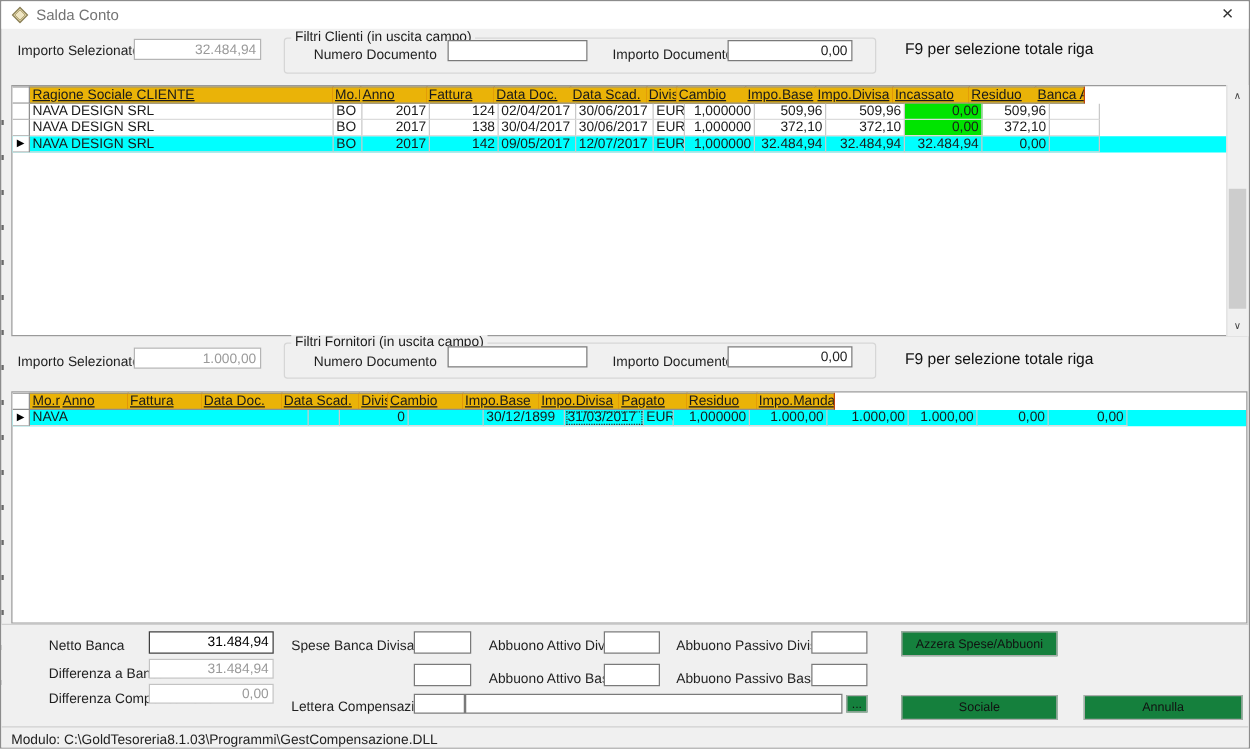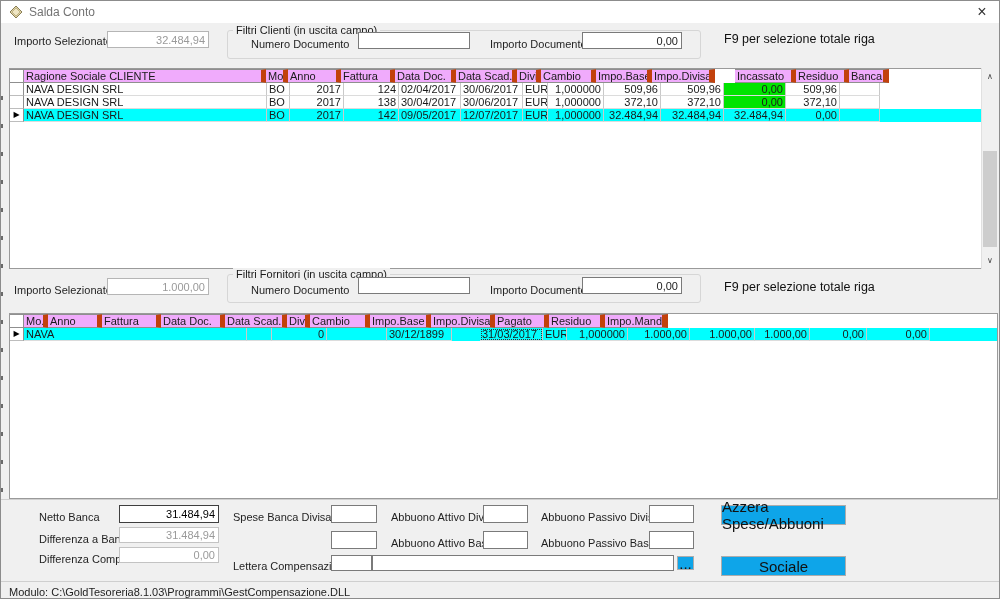--- a/index.html
+++ b/index.html
@@ -29,34 +29,34 @@
   
   .grid{position:absolute;background:#fff;border:1px solid #9a9a9a;box-sizing:border-box;overflow:hidden;}
   .grow{display:flex;height:13px;line-height:12px;}
   .ghead{height:14px;line-height:13px;}
   .gsel{width:14px;box-sizing:border-box;border-right:1px solid #8f8f8f;border-bottom:1px solid #bdbdbd;
     background:#fff;font-size:8px;text-align:center;color:#000;flex:none;}
   .ghead .gsel{border:1px solid #8f8f8f;border-left:none;}
   .gcell{box-sizing:border-box;border-right:1px solid #c9c9c9;padding:0 2px;flex:none;
     overflow:hidden;white-space:nowrap;font-size:11px;}
   .gdata .gcell{border-bottom:1px solid #dcdcdc;}
-  .ghcell{background:#f0abfc;border:1px solid #8f8f8f;border-left:none;margin-right:-1px;
-    border-right:6px solid #c2410c;}
-  .gfocus{outline:1px dotted #333;outline-offset:-2px;margin-left:28px;}
+  .ghcell{background:#eab308;border:1px solid #8f8f8f;border-left:none;margin-right:-1px;
+    border-right:1px solid #c2410c;text-decoration:underline;}
+  .gfocus{outline:1px dotted #333;outline-offset:-2px;}
   
   .vscroll{position:absolute;top:0;right:0;bottom:0;width:16px;background:#f0f0f0;
     border-left:1px solid #e0e0e0;}
   .varrow{position:absolute;left:0;width:16px;height:15px;display:flex;align-items:center;
     justify-content:center;font-size:8px;color:#444;cursor:pointer;}
   .vthumb{position:absolute;left:1px;width:14px;background:#cdcdcd;cursor:pointer;}
   
   .footer{position:absolute;left:0;top:498px;right:0;height:82px;background:#f0f0f0;
     border-top:1px solid #d0d0d0;}
-  .btn{position:absolute;background:#0ea5e9;border:1px solid #acacac;box-sizing:border-box;
-    display:flex;align-items:center;justify-content:center;font-size:15px;color:#111;cursor:pointer;}
+  .btn{position:absolute;background:#15803d;border:1px solid #acacac;box-sizing:border-box;
+    display:flex;align-items:center;justify-content:center;font-size:10px;color:#111;cursor:pointer;}
   .statusbar{position:absolute;left:0;top:580px;right:0;height:19px;background:#f0f0f0;
     border-top:1px solid #cfcfcf;}
   .status-text{position:absolute;left:8px;top:4px;font-size:11px;color:#222;white-space:nowrap;}
 </style>
 </head>
 <body>
 
 <div class="window">
 
   <div class="titlebar">
@@ -86,21 +86,21 @@
         <div class="gcell ghcell" style="width: 243px;">Ragione Sociale CLIENTE</div>
         <div class="gcell ghcell" style="width: 23px;">Mo.I.</div>
         <div class="gcell ghcell" style="width: 54px;">Anno</div>
         <div class="gcell ghcell" style="width: 55px;">Fattura</div>
         <div class="gcell ghcell" style="width: 62px;">Data Doc.</div>
         <div class="gcell ghcell" style="width: 62px;">Data Scad.</div>
         <div class="gcell ghcell" style="width: 25px;">Divisa</div>
         <div class="gcell ghcell" style="width: 56px;">Cambio</div>
         <div class="gcell ghcell" style="width: 57px;">Impo.Base</div>
         <div class="gcell ghcell" style="width: 63px;">Impo.Divisa</div>
-        <div class="gcell ghcell" style="width: 62px; margin-left: 21px;">Incassato</div>
+        <div class="gcell ghcell" style="width: 62px;">Incassato</div>
         <div class="gcell ghcell" style="width: 54px;">Residuo</div>
         <div class="gcell ghcell" style="width: 40px;">Banca Ant.</div>
       </div>
       <div class="grow gdata">
         <div class="gsel"></div>
         <div class="gcell" style="width: 243px; text-align: left;">NAVA DESIGN SRL</div>
         <div class="gcell" style="width: 23px; text-align: left;">BO</div>
         <div class="gcell" style="width: 54px; text-align: right;">2017</div>
         <div class="gcell" style="width: 55px; text-align: right;">124</div>
         <div class="gcell" style="width: 62px; text-align: left;">02/04/2017</div>
@@ -218,19 +218,20 @@
     <div class="lbl" style="left:540px;top:37px;">Abbuono Passivo Base</div>
     <input class="inp right" style="left: 648px; top: 31px; width: 45px; height: 18px;" value="">
 
     <div class="lbl" style="left:232px;top:60px;">Lettera Compensazione</div>
     <input class="inp" style="left: 330px; top: 55px; width: 41px; height: 16px;" value="">
     <input class="inp" style="left: 371px; top: 55px; width: 302px; height: 16px;" value="">
     <div class="btn" style="left:676px;top:56px;width:17px;height:14px;">...</div>
 
     <div class="btn" style="left:720px;top:5px;width:125px;height:20px;">Azzera Spese/Abbuoni</div>
     <div class="btn" style="left:720px;top:56px;width:125px;height:20px;">Sociale</div>
+    <div class="btn" style="left:866px;top:56px;width:127px;height:20px;">Annulla</div>
   </div>
 
   <div class="statusbar">
     <div class="status-text">Modulo: C:\GoldTesoreria8.1.03\Programmi\GestCompensazione.DLL</div>
   </div>
 
 </div>
 
 </body></html>

